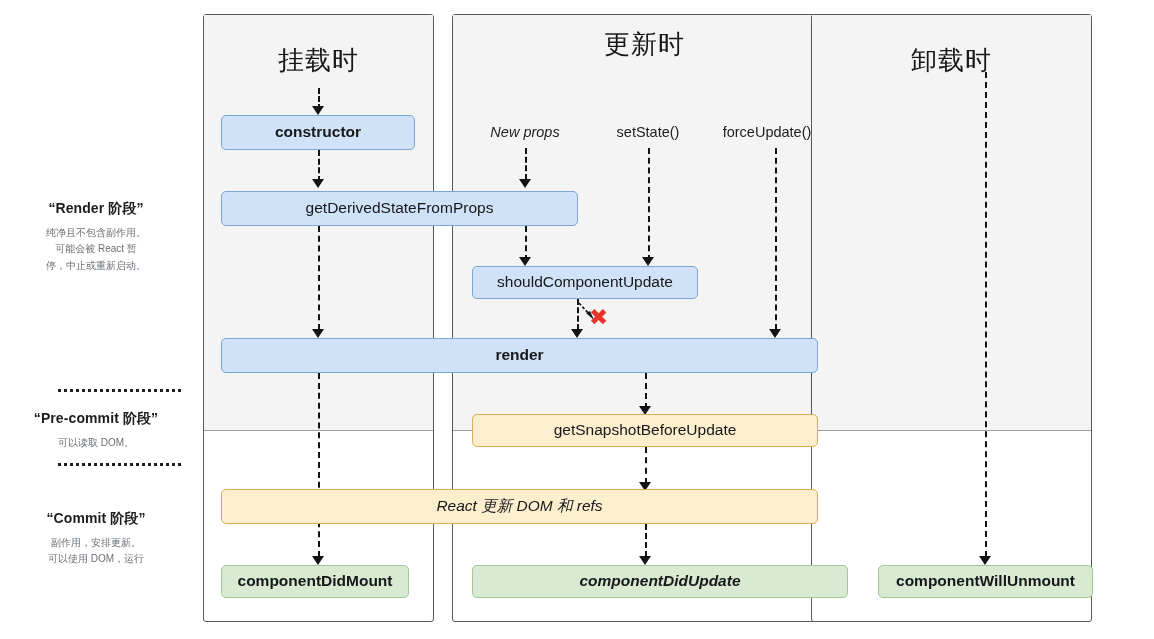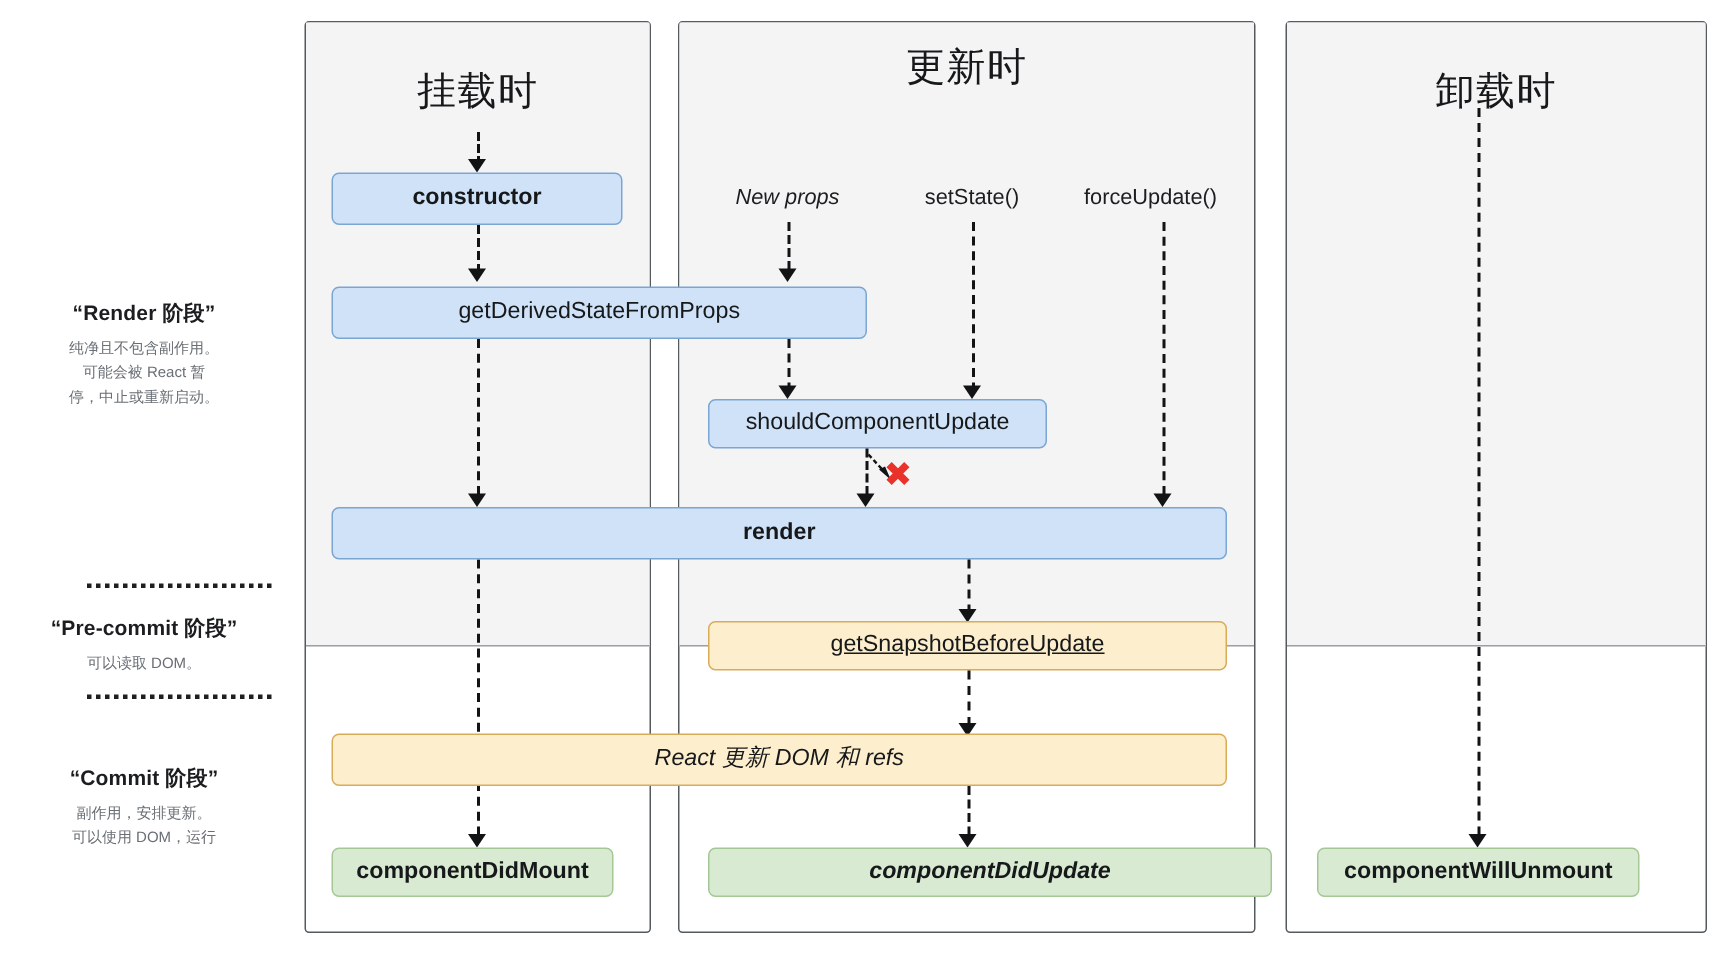--- a/index.html
+++ b/index.html
@@ -179,21 +179,21 @@
   <div class="panel" style="left:203px; top:14px; width:231px; height:608px;">
     <div class="panel-top-fill" style="height:416px;"></div>
     <div class="panel-title" style="top:28px;">挂载时</div>
   </div>
 
   <div class="panel" style="left:452px; top:14px; width:385px; height:608px;">
     <div class="panel-top-fill" style="height:416px;"></div>
     <div class="panel-title" style="top:12px;">更新时</div>
   </div>
 
-  <div class="panel" style="left:857px; top:14px; width:281px; height:608px;">
+  <div class="panel" style="left:811px; top:14px; width:281px; height:608px;">
     <div class="panel-top-fill" style="height:416px;"></div>
     <div class="panel-title" style="top:28px;">卸载时</div>
   </div>
 
   <div class="vline" style="left:318px; top:88px; height:22px;"></div>
   <div class="arrowhead" style="left:318px; top:106px;"></div>
 
   <div class="node blue bold" style="left:221px; top:115px; width:194px; height:35px;">constructor</div>
 
   <div class="vline" style="left:318px; top:150px; height:32px;"></div>
@@ -234,21 +234,21 @@
     <line x1="3" y1="3" x2="14" y2="15" stroke="#111315" stroke-width="1.6" stroke-dasharray="3,2"></line>
     <polygon points="18,20 10,13 14,11" fill="#111315"></polygon>
   </svg>
   <div class="red-x" style="left:589px; top:306px;">✖</div>
 
   <div class="node blue bold" style="left:221px; top:338px; width:597px; height:35px;">render</div>
 
   <div class="vline" style="left:645px; top:373px; height:36px;"></div>
   <div class="arrowhead" style="left:645px; top:406px;"></div>
 
-  <div class="node orange" style="left:472px; top:414px; width:346px; height:33px;text-decoration:underline;">getSnapshotBeforeUpdate</div>
+  <div class="node orange" style="left:472px; top:414px; width:346px; height:33px;">getSnapshotBeforeUpdate</div>
 
   <div class="vline" style="left:645px; top:447px; height:37px;"></div>
   <div class="arrowhead" style="left:645px; top:482px;"></div>
 
   <div class="node orange italic" style="left:221px; top:489px; width:597px; height:35px;">React 更新 DOM 和 refs</div>
 
   <div class="vline" style="left:645px; top:524px; height:33px;"></div>
   <div class="arrowhead" style="left:645px; top:556px;"></div>
 
   <div class="node green bold" style="left:472px; top:565px; width:376px; height:33px;font-style:italic;">componentDidUpdate</div>

